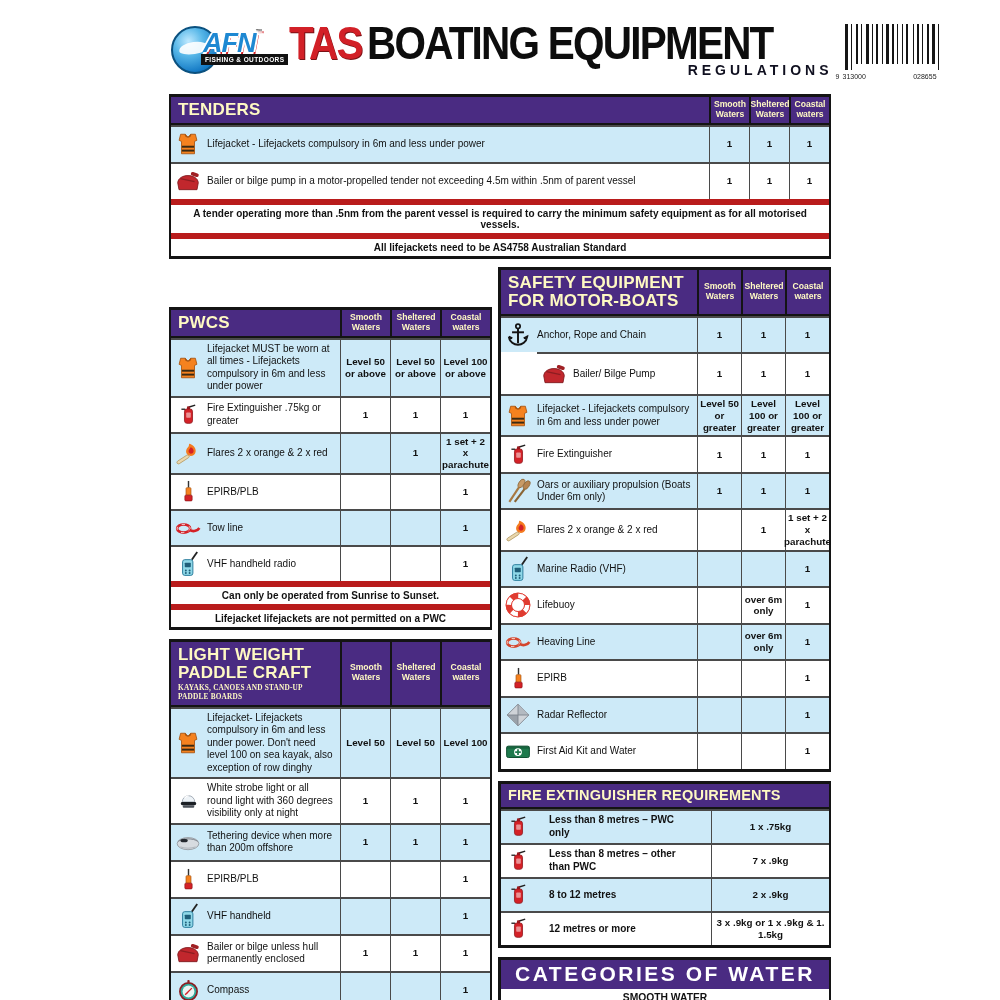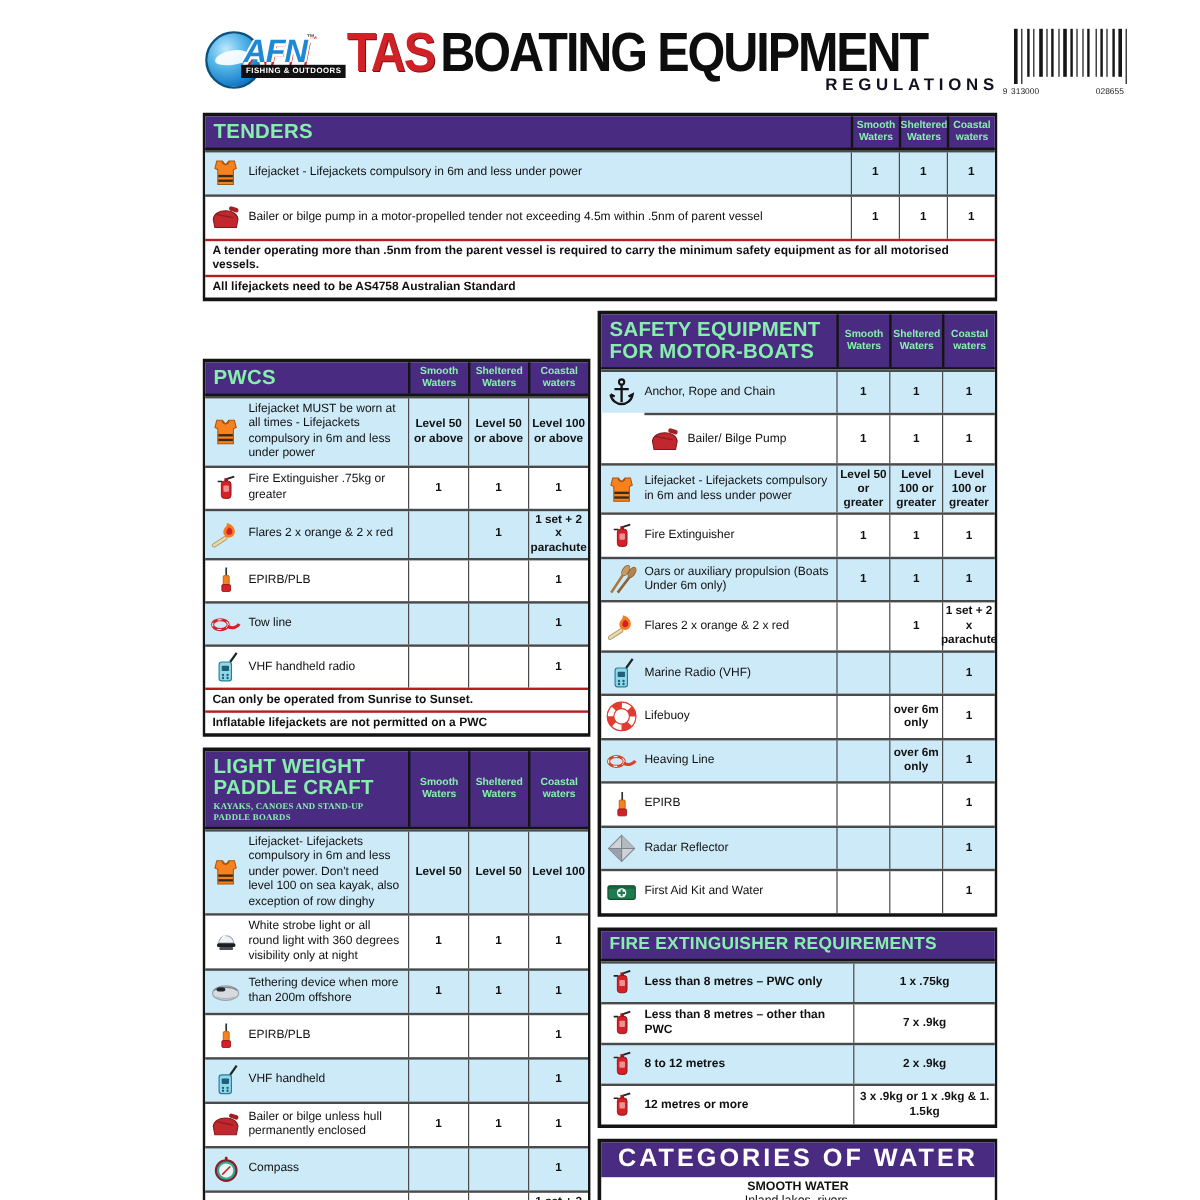--- a/index.html
+++ b/index.html
@@ -26,44 +26,44 @@
   .t-main{font-size:46px;line-height:.95;font-weight:900;color:#0d0d0d;letter-spacing:-2px;}
   .t-sub{text-align:right;font-size:14px;font-weight:800;letter-spacing:4px;color:#101020;margin-top:-4px;padding-right:6px;}
   .barcode{flex:0 0 auto;width:100px;height:58px;position:relative;margin-left:4px;}
   .barcode svg{display:block;}
   .bc-nums{position:absolute;bottom:0;left:0;right:0;display:flex;font-size:7px;color:#222;
     justify-content:space-between;padding:0 6px 0 0;}
   .bc-prefix{position:absolute;left:-7px;bottom:0;font-size:7px;color:#222;}
 
   
   .tbl{border:2px solid #141414;border-top-width:3px;border-bottom-width:3px;background:#fff;}
-  .tbl-hdr{display:flex;background:#4a2b82;color:#86efac;align-items:stretch;border-bottom:2px solid #141414;}
+  .tbl-hdr{display:flex;background:#4a2b82;color:#fef9c3;align-items:stretch;border-bottom:2px solid #141414;}
   .tbl-title{flex:1;padding:4px 7px;display:flex;flex-direction:column;justify-content:center;}
   .tbl-title .big{font-size:17px;font-weight:800;letter-spacing:.2px;line-height:1.05;}
   .tbl-title .small{font-size:7.3px;font-weight:700;letter-spacing:.2px;margin-top:1px;font-family:Liberation Serif, serif;}
   .col-h{display:flex;align-items:center;justify-content:center;text-align:center;
     font-size:8.6px;font-weight:700;border-left:2px solid #141414;padding:2px 2px;box-sizing:border-box;line-height:1.15;}
   .row{display:flex;align-items:stretch;border-top:2px solid #4a4a4a;}
   .row:first-of-type{border-top:none;}
   .r-blue{background:#cdeaf8;}
   .cell-icon{flex:0 0 34px;display:flex;align-items:center;justify-content:center;}
   .cell-label{flex:1;display:flex;align-items:center;font-size:10px;line-height:1.25;padding:3px 4px 3px 2px;font-weight:500;}
   .cell-val{display:flex;align-items:center;justify-content:center;text-align:center;
     font-size:9.8px;font-weight:600;border-left:1.5px solid #4a4a4a;padding:2px 1px;box-sizing:border-box;line-height:1.2;}
-  .note{border-top:2px solid #b91c1c;font-size:10px;font-weight:700;padding:3px 6px;}
+  .note{border-top:6px solid #b91c1c;text-align:center;font-size:10px;font-weight:700;padding:3px 6px;}
 
   
   .w40{width:40px;} .w50{width:50px;} .w44{width:44px;} .w118{width:118px;}
 
   
   #tenders  .row{min-height:35px;}
   #pwcs     .row{min-height:34px;}
   #paddle   .row{min-height:35px;}
   #motor    .row{min-height:34.5px;}
-  #fire     .row{min-height:32px;}
+  #fire     .row{min-height:32px;gap:12px;}
   #pwcs .row:nth-of-type(1){min-height:48px;}
   #paddle .row:nth-of-type(1){min-height:53px;}
   #motor .row:nth-of-type(3){min-height:40px;margin-left:36px;}
 
   .two-col{display:flex;gap:6px;margin-top:8px;align-items:flex-start;}
   .col-left{width:323px;flex:0 0 auto;margin-top:40px;}
   .col-right{width:333px;flex:0 0 auto;}
   .col-left .tbl + .tbl,.stack-gap{margin-top:9px;}
   .col-right .tbl{border-left-width:3px;}
 
@@ -261,21 +261,21 @@
                 <circle cx="10" cy="20.3" r=".9" fill="#1f5f7a"></circle>
                 <circle cx="13.5" cy="20.3" r=".9" fill="#1f5f7a"></circle>
               </svg>
             </div>
             <div class="cell-label">VHF handheld radio</div>
             <div class="cell-val w50"></div>
             <div class="cell-val w50"></div>
             <div class="cell-val w50">1</div>
           </div>
           <div class="note">Can only be operated from Sunrise to Sunset.</div>
-          <div class="note">Inflatable lifejackets are not permitted on a PWC</div>
+          <div class="note">Lifejacket lifejackets are not permitted on a PWC</div>
         </section>
       <section class="tbl" id="paddle">
           <div class="tbl-hdr">
             <div class="tbl-title">
               <div class="big">LIGHT WEIGHT PADDLE CRAFT</div>
               <div class="small">KAYAKS, CANOES AND STAND-UP PADDLE BOARDS</div>
             </div>
             <div class="col-h w50">Smooth Waters</div>
             <div class="col-h w50">Sheltered Waters</div>
             <div class="col-h w50">Coastal waters</div>

